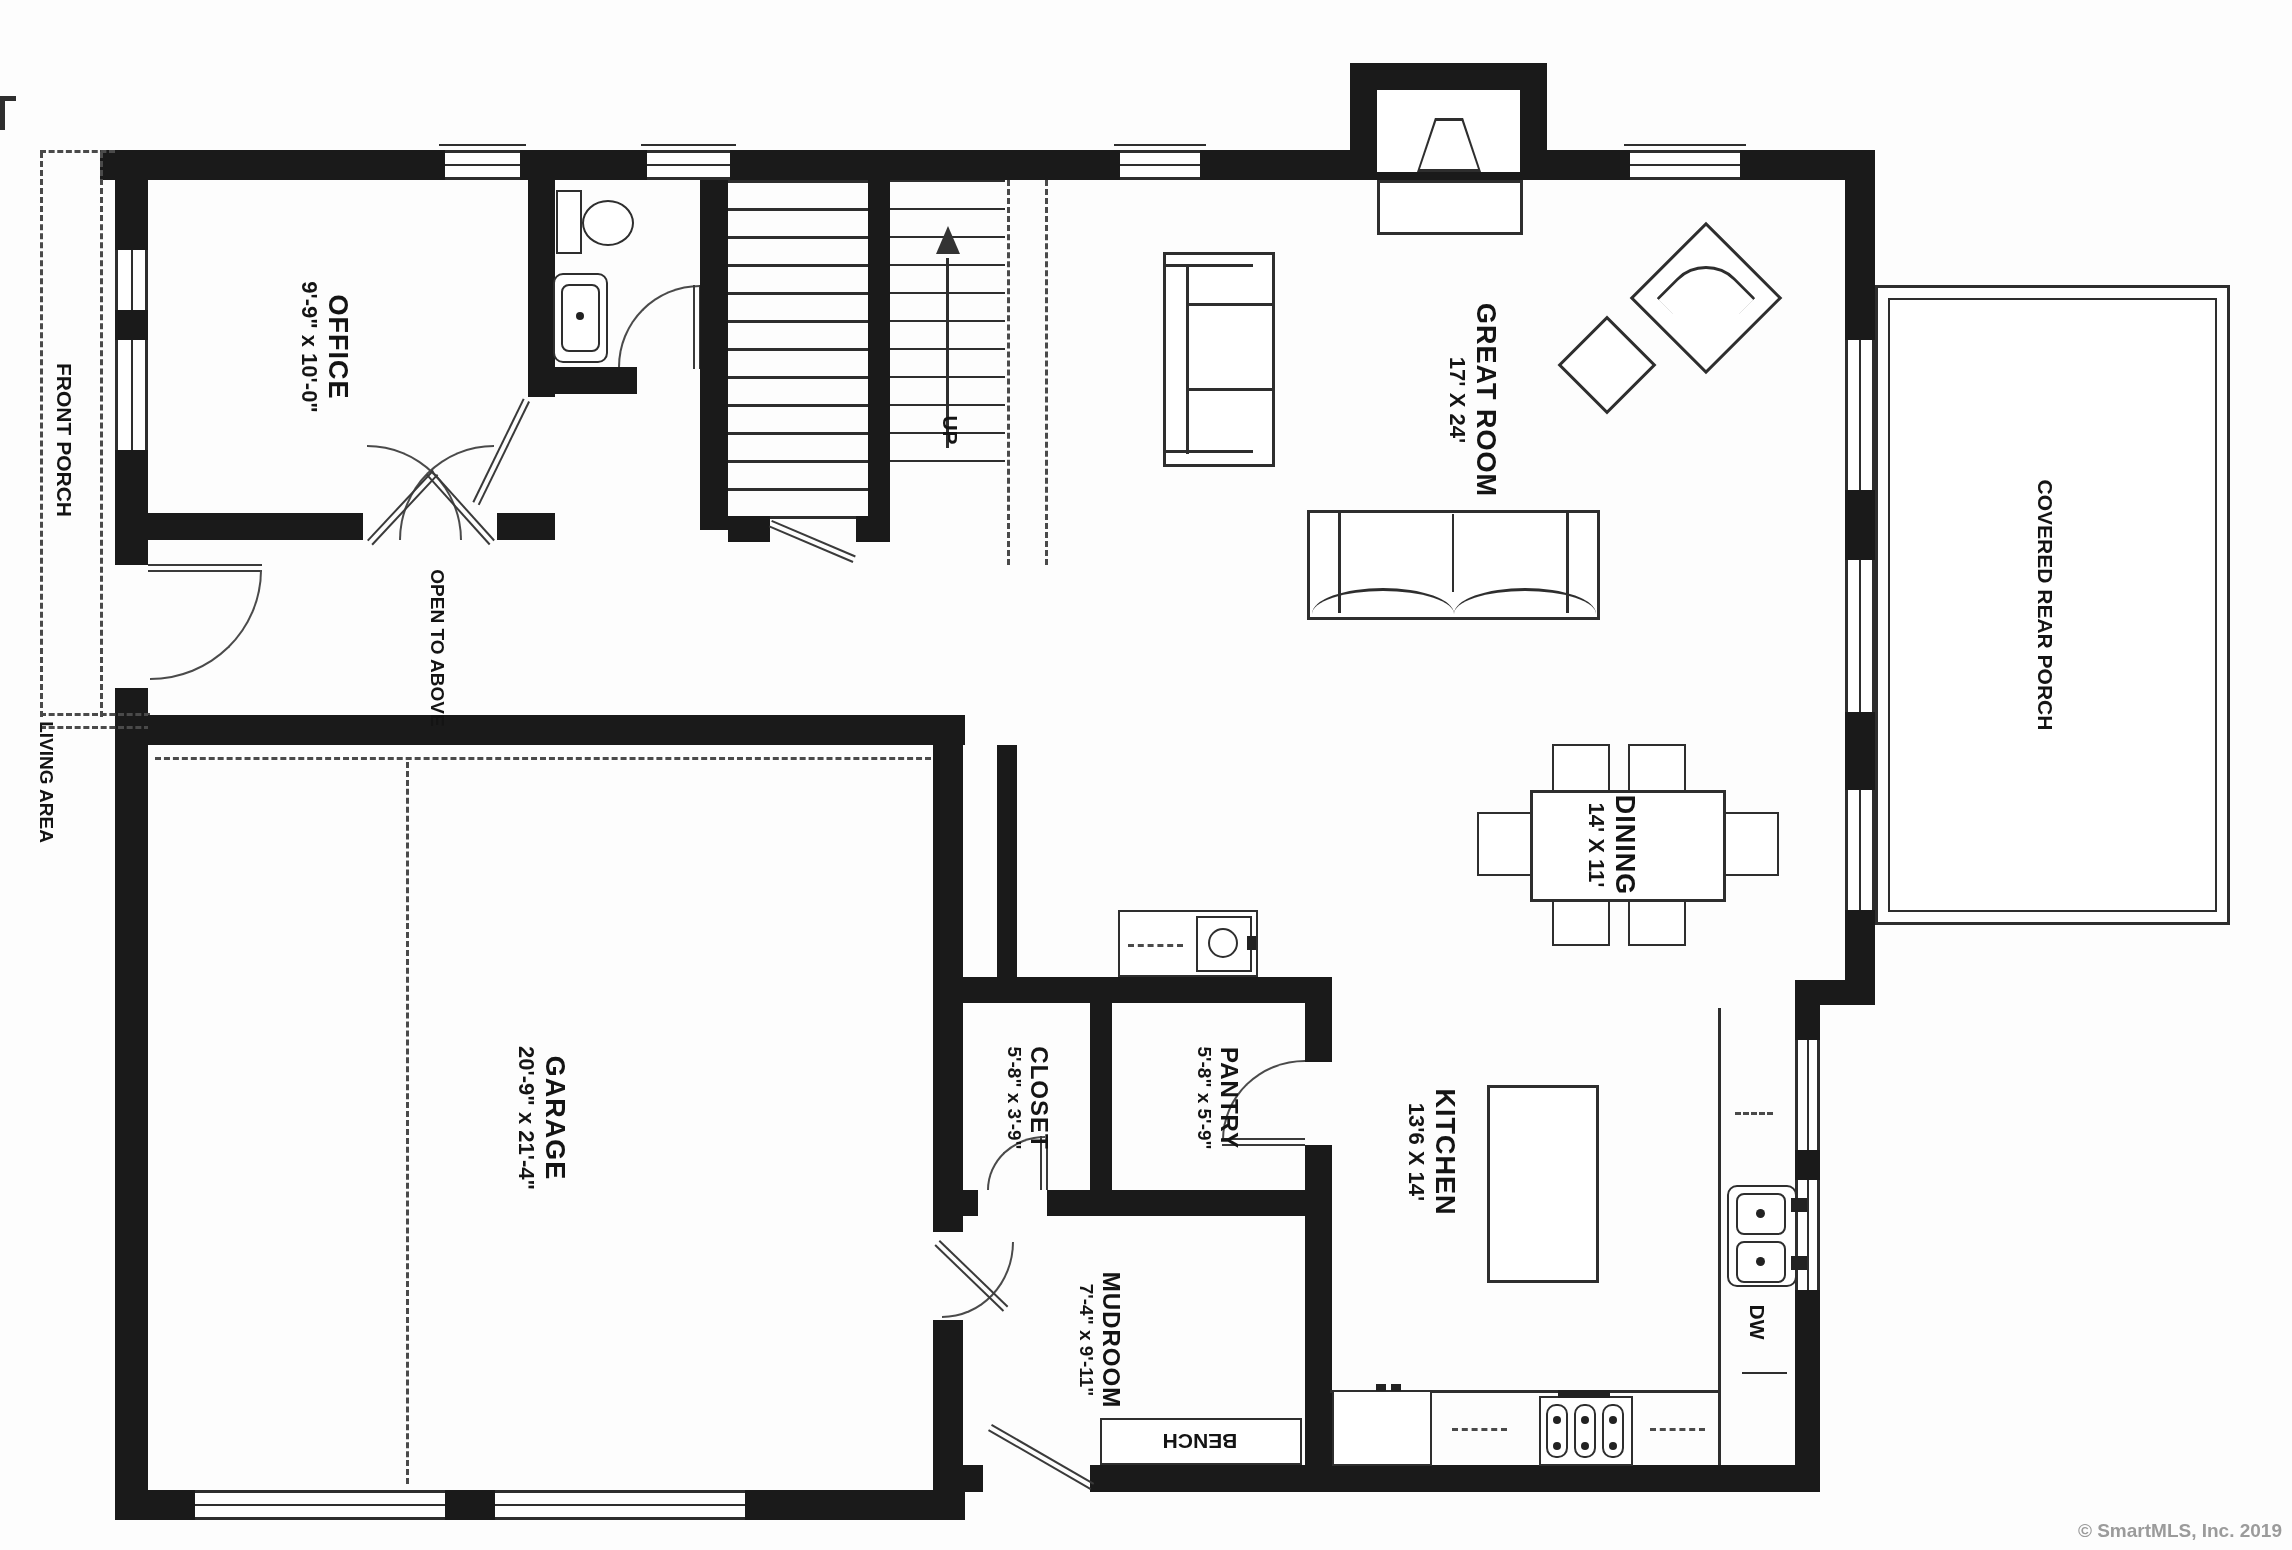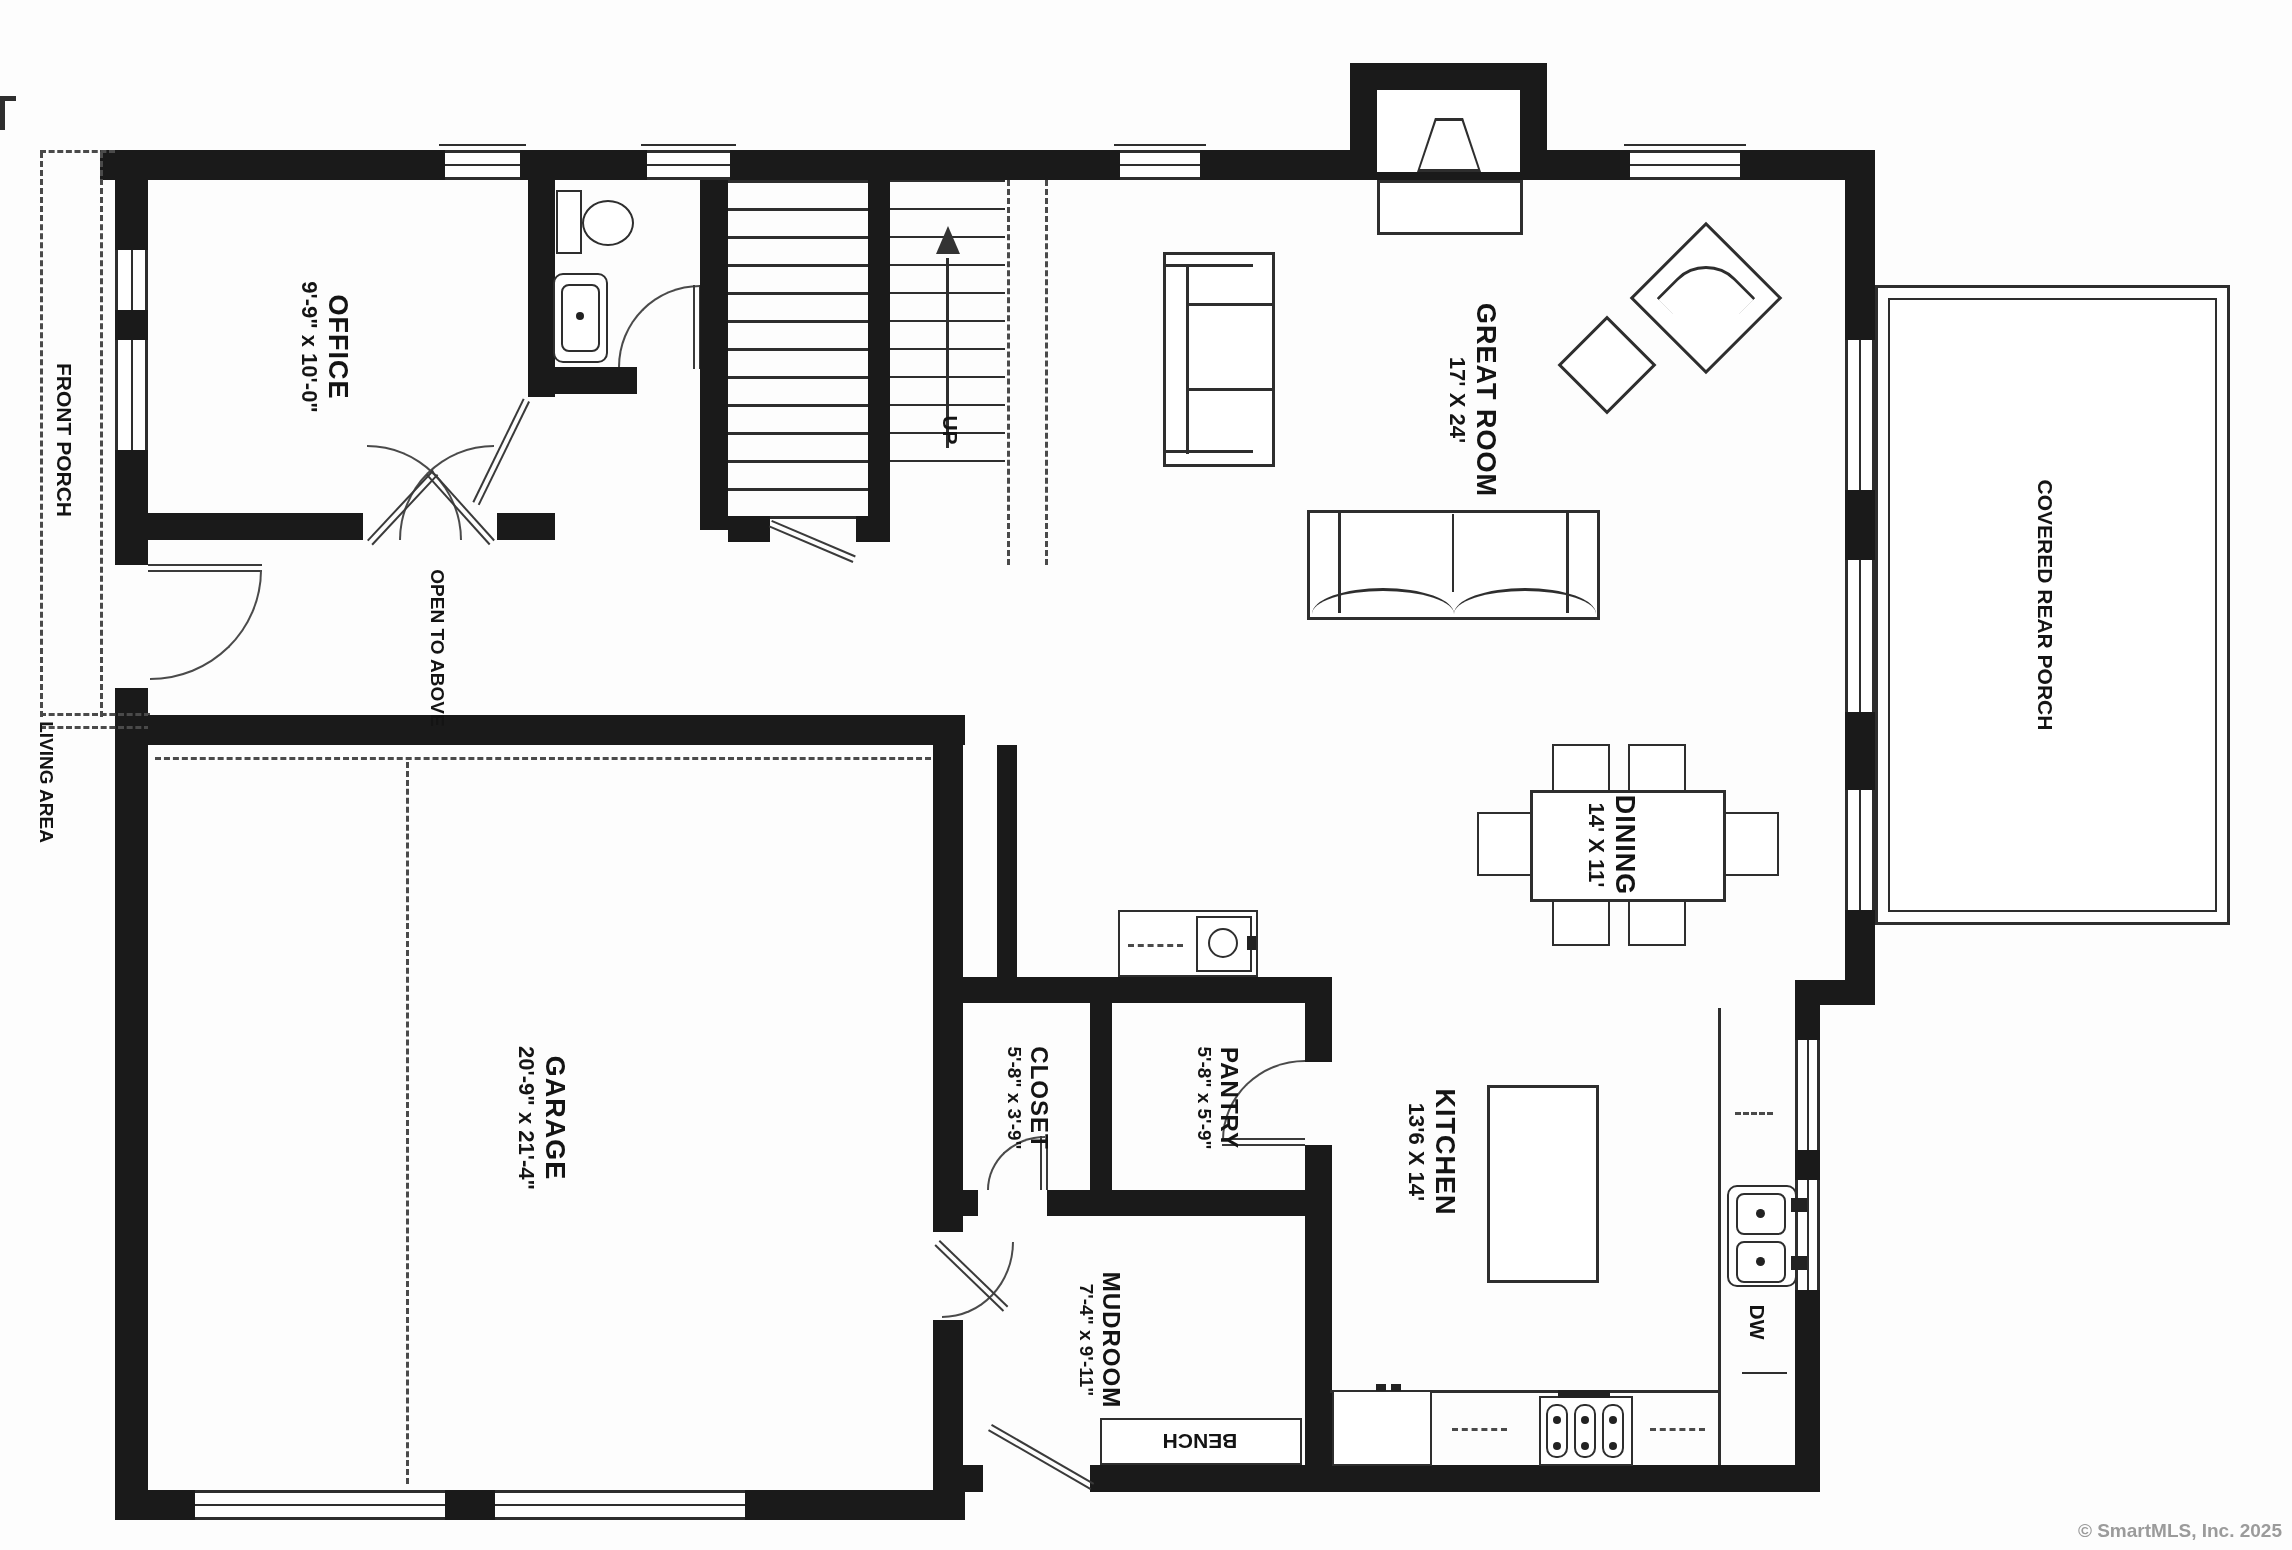--- a/index.html
+++ b/index.html
@@ -277,14 +277,14 @@
   <div class="lbl sm" style="left:1100px;top:1340px">
     <div class="t">MUDROOM</div>
     <div class="d">7'-4" x 9'-11"</div>
   </div>
 
   <div class="lbl one" style="left:64px;top:440px">FRONT PORCH</div>
   <div class="lbl one" style="left:46px;top:782px;font-size:19px">LIVING AREA</div>
   <div class="lbl one" style="left:437px;top:648px;font-size:19px">OPEN TO ABOVE</div>
   <div class="lbl one" style="left:2045px;top:605px">COVERED REAR PORCH</div>
 
-  <div class="copyright">© SmartMLS, Inc.  2025</div>
+  <div class="copyright">© SmartMLS, Inc.  2019</div>
 </div>
 
 </body></html>

